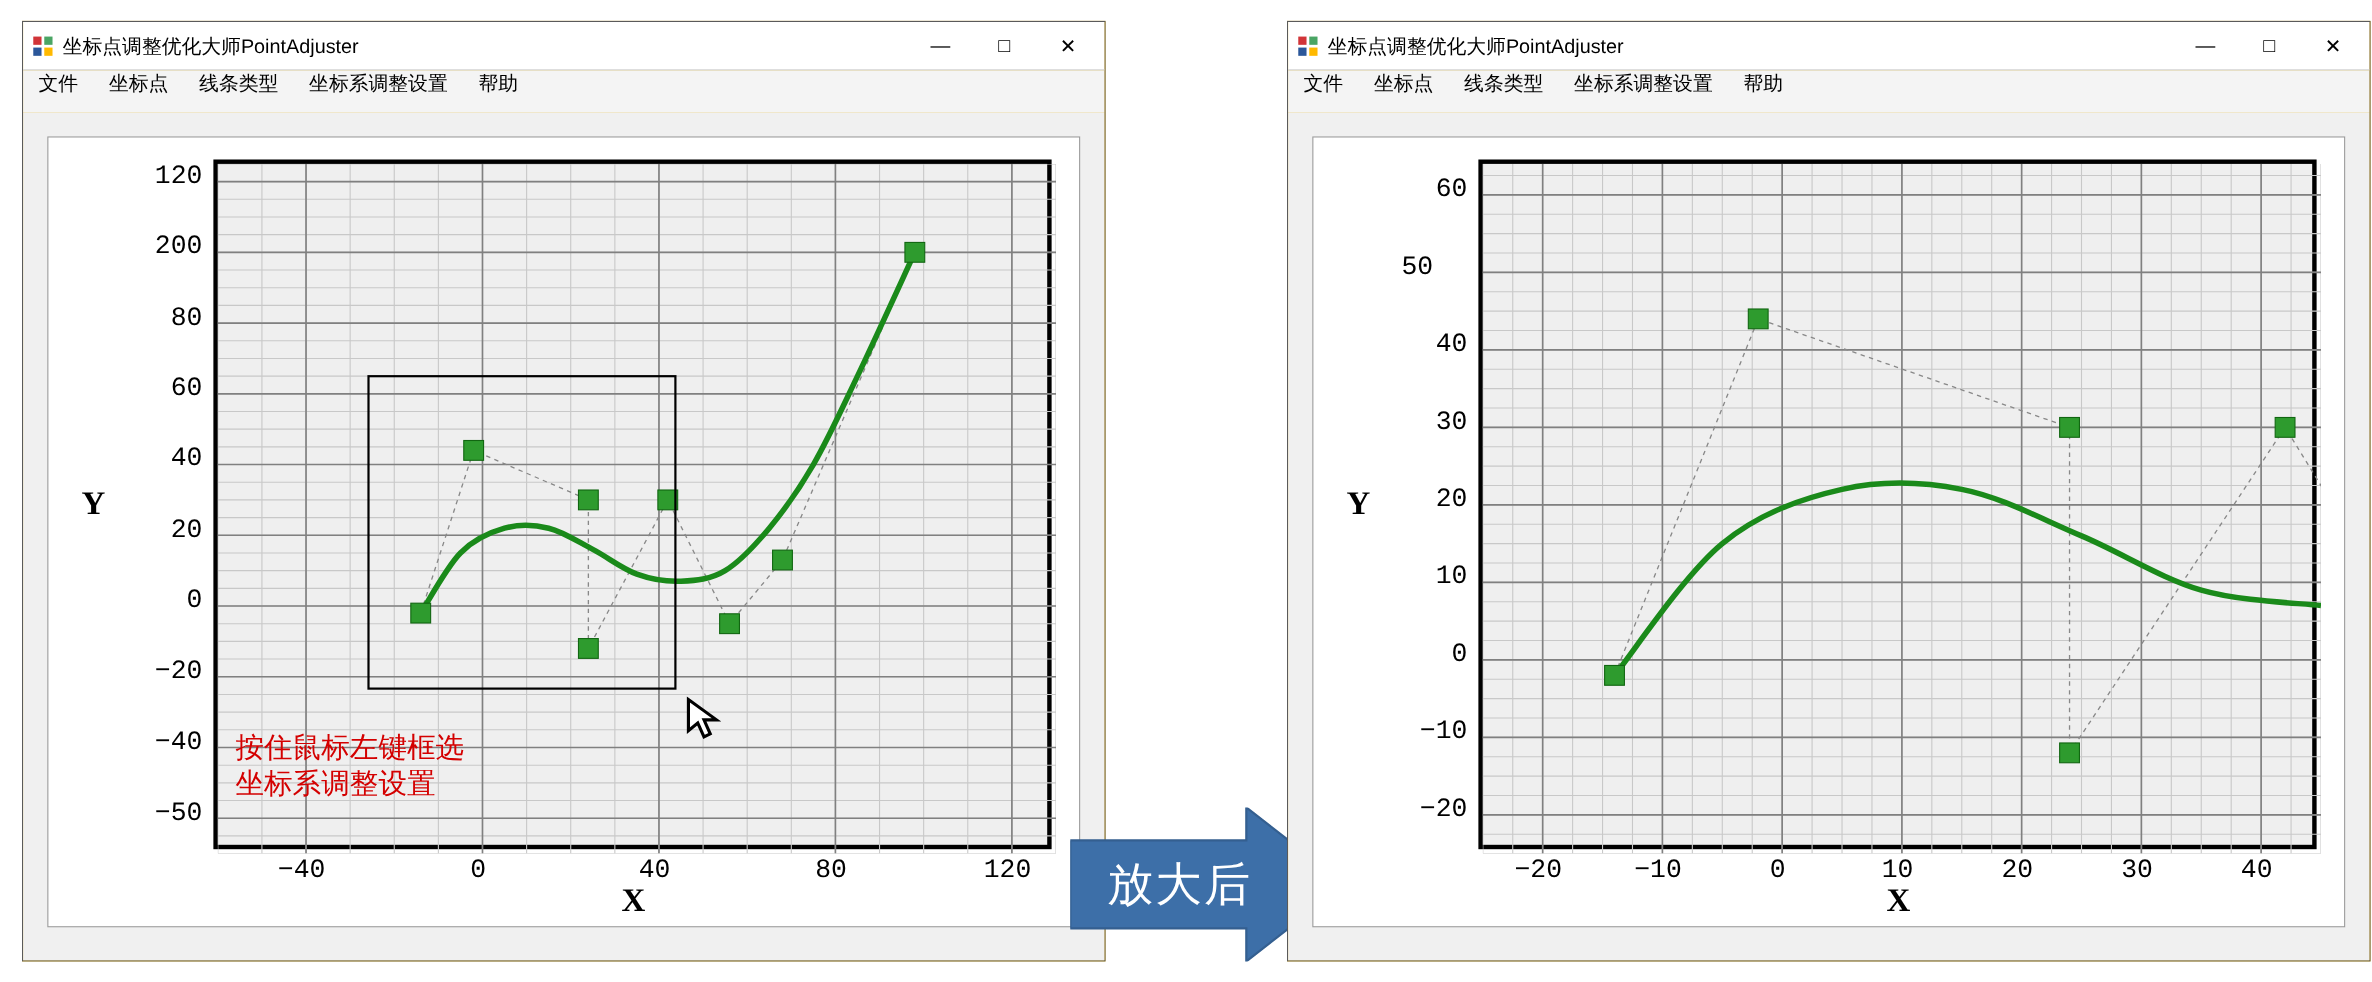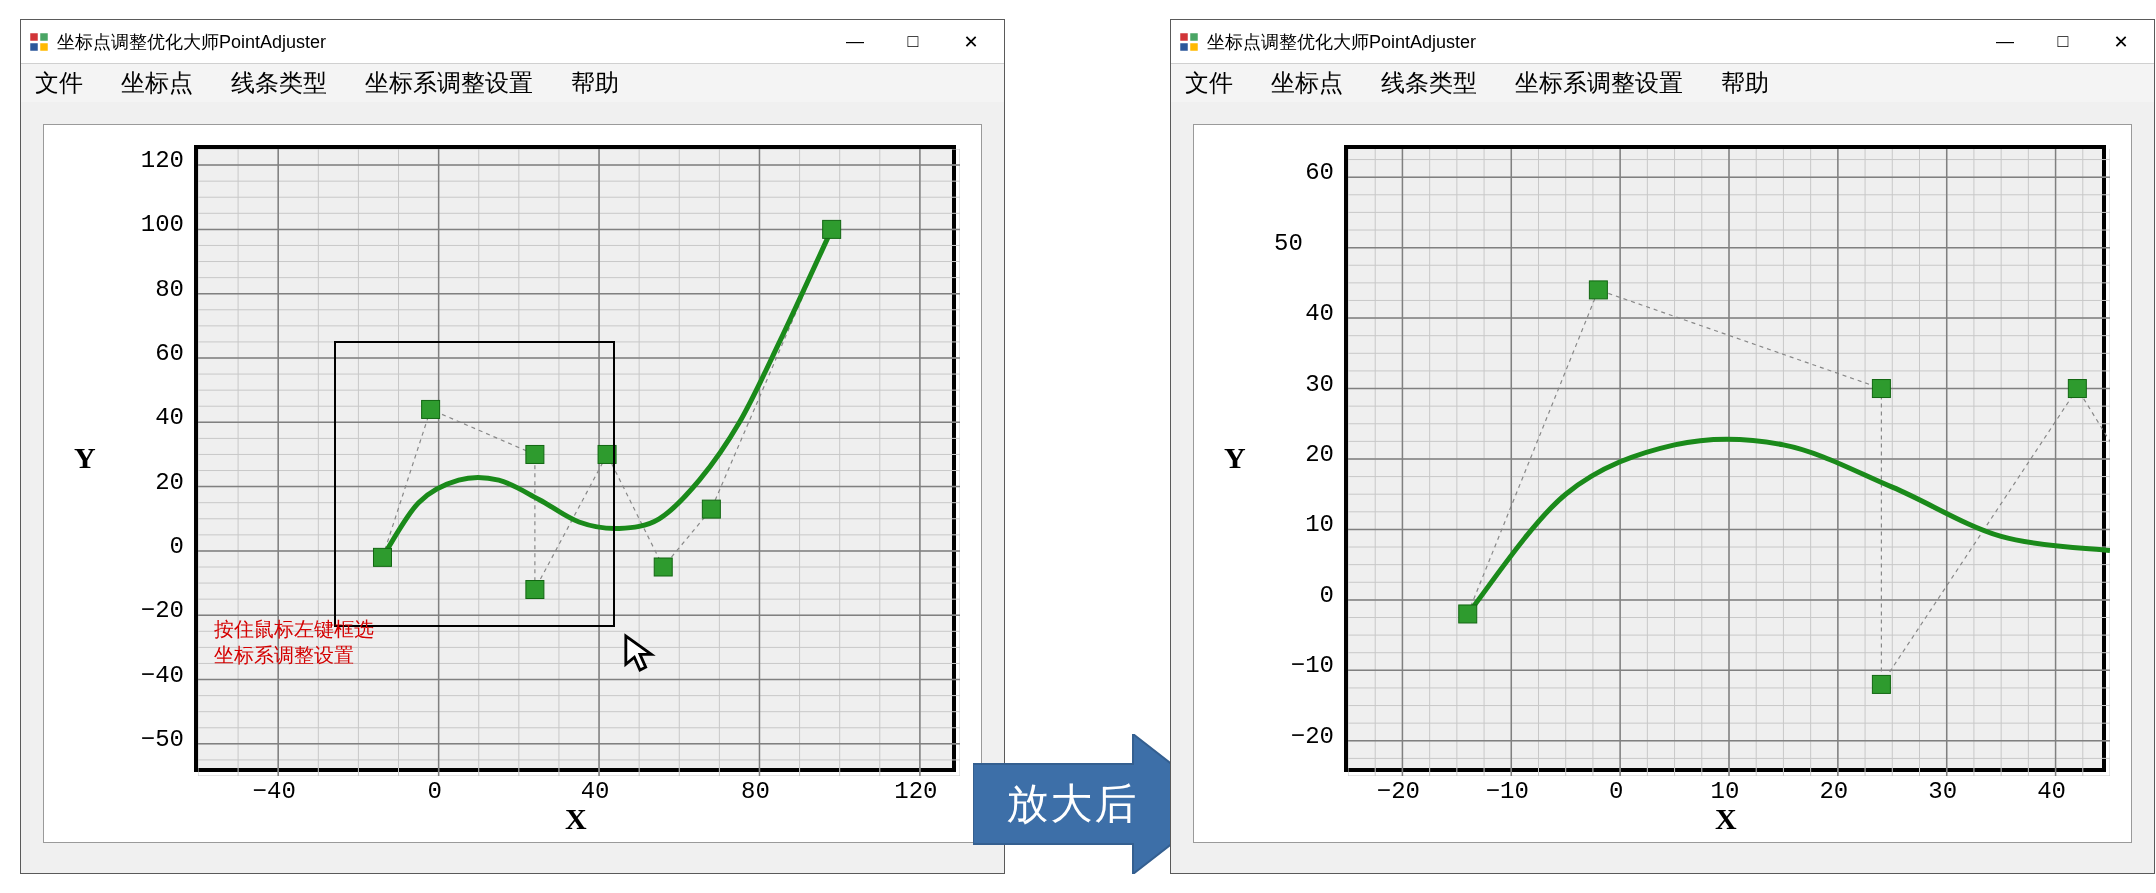--- a/index.html
+++ b/index.html
@@ -51,24 +51,23 @@
     display: flex;
     align-items: center;
     justify-content: center;
     font-size: 18px;
     color: #000;
   }
   .menubar {
     height: 38px;
     background: #f4f4f4;
     display: flex;
-    align-items: center;
-    gap: 38px;
+    gap: 28px;
     padding: 0 14px;
-    font-size: 24px;
+    font-size: 18px;
     color: #000;
   }
   .menu-item { cursor: default; }
   .client-area {
     flex: 1;
     background: #f0f0f0;
     padding: 22px 22px 30px 22px;
     display: flex;
   }
   .chart-panel {
@@ -98,23 +97,24 @@
     text-align: center;
   }
   .selection-rect {
     position: absolute;
     border: 2px solid #000;
     background: transparent;
   }
   .red-text {
     position: absolute;
     color: #d40000;
-    font-size: 20px;
+    font-size: 26px;
     line-height: 1.3;
-    font-family: Liberation Mono, monospace;
+    font-family: Liberation Sans, sans-serif;
+    margin-top: 45px;
   }
   .arrow-block {
     position: relative;
     width: 165px;
     height: 855px;
     display: flex;
     align-items: flex-end;
     justify-content: center;
   }
   .big-arrow {
@@ -260,21 +260,21 @@
         <div class="tick-label" style="left: 681.474px; top: 653px; width: 60px;">80</div>
         <div class="tick-label" style="left: 841.895px; top: 653px; width: 60px;">120</div>
         <div class="tick-label" style="right: 797px; top: 600.846px; width: 60px; text-align: right;">−50</div>
         <div class="tick-label" style="right: 797px; top: 536.538px; width: 60px; text-align: right;">−40</div>
         <div class="tick-label" style="right: 797px; top: 472.231px; width: 60px; text-align: right;">−20</div>
         <div class="tick-label" style="right: 797px; top: 407.923px; width: 60px; text-align: right;">0</div>
         <div class="tick-label" style="right: 797px; top: 343.615px; width: 60px; text-align: right;">20</div>
         <div class="tick-label" style="right: 797px; top: 279.308px; width: 60px; text-align: right;">40</div>
         <div class="tick-label" style="right: 797px; top: 215px; width: 60px; text-align: right;">60</div>
         <div class="tick-label" style="right: 797px; top: 150.692px; width: 60px; text-align: right;">80</div>
-        <div class="tick-label" style="right: 797px; top: 86.3846px; width: 60px; text-align: right;">100</div>
+        <div class="tick-label" style="right: 797px; top: 86.3846px; width: 60px; text-align: right;">200</div>
         <div class="tick-label" style="right: 797px; top: 22.0769px; width: 60px; text-align: right;">120</div>
         <div class="axis-label" style="left: 30px; top: 315.5px;">Y</div>
         <div class="axis-label" style="left: 521px; top: 677px;">X</div>
         <div class="selection-rect" style="left: 290.368px; top: 216.138px; width: 280.737px; height: 286.169px;"></div>
         <div style="position: absolute; left: 579.105px; top: 508.308px;"><svg width="34" height="40" viewBox="0 0 24 28">
             <path d="M2 2 L2 22 L8 17 L12 26 L16 24 L12 15 L20 15 Z" fill="#fff" stroke="#000" stroke-width="2"></path>
           </svg></div>
         <div class="red-text" style="left: 170px; top: 492.662px;"><span>按住鼠标左键框选</span><br><span>坐标系调整设置</span></div>
       </div>
   </div>

